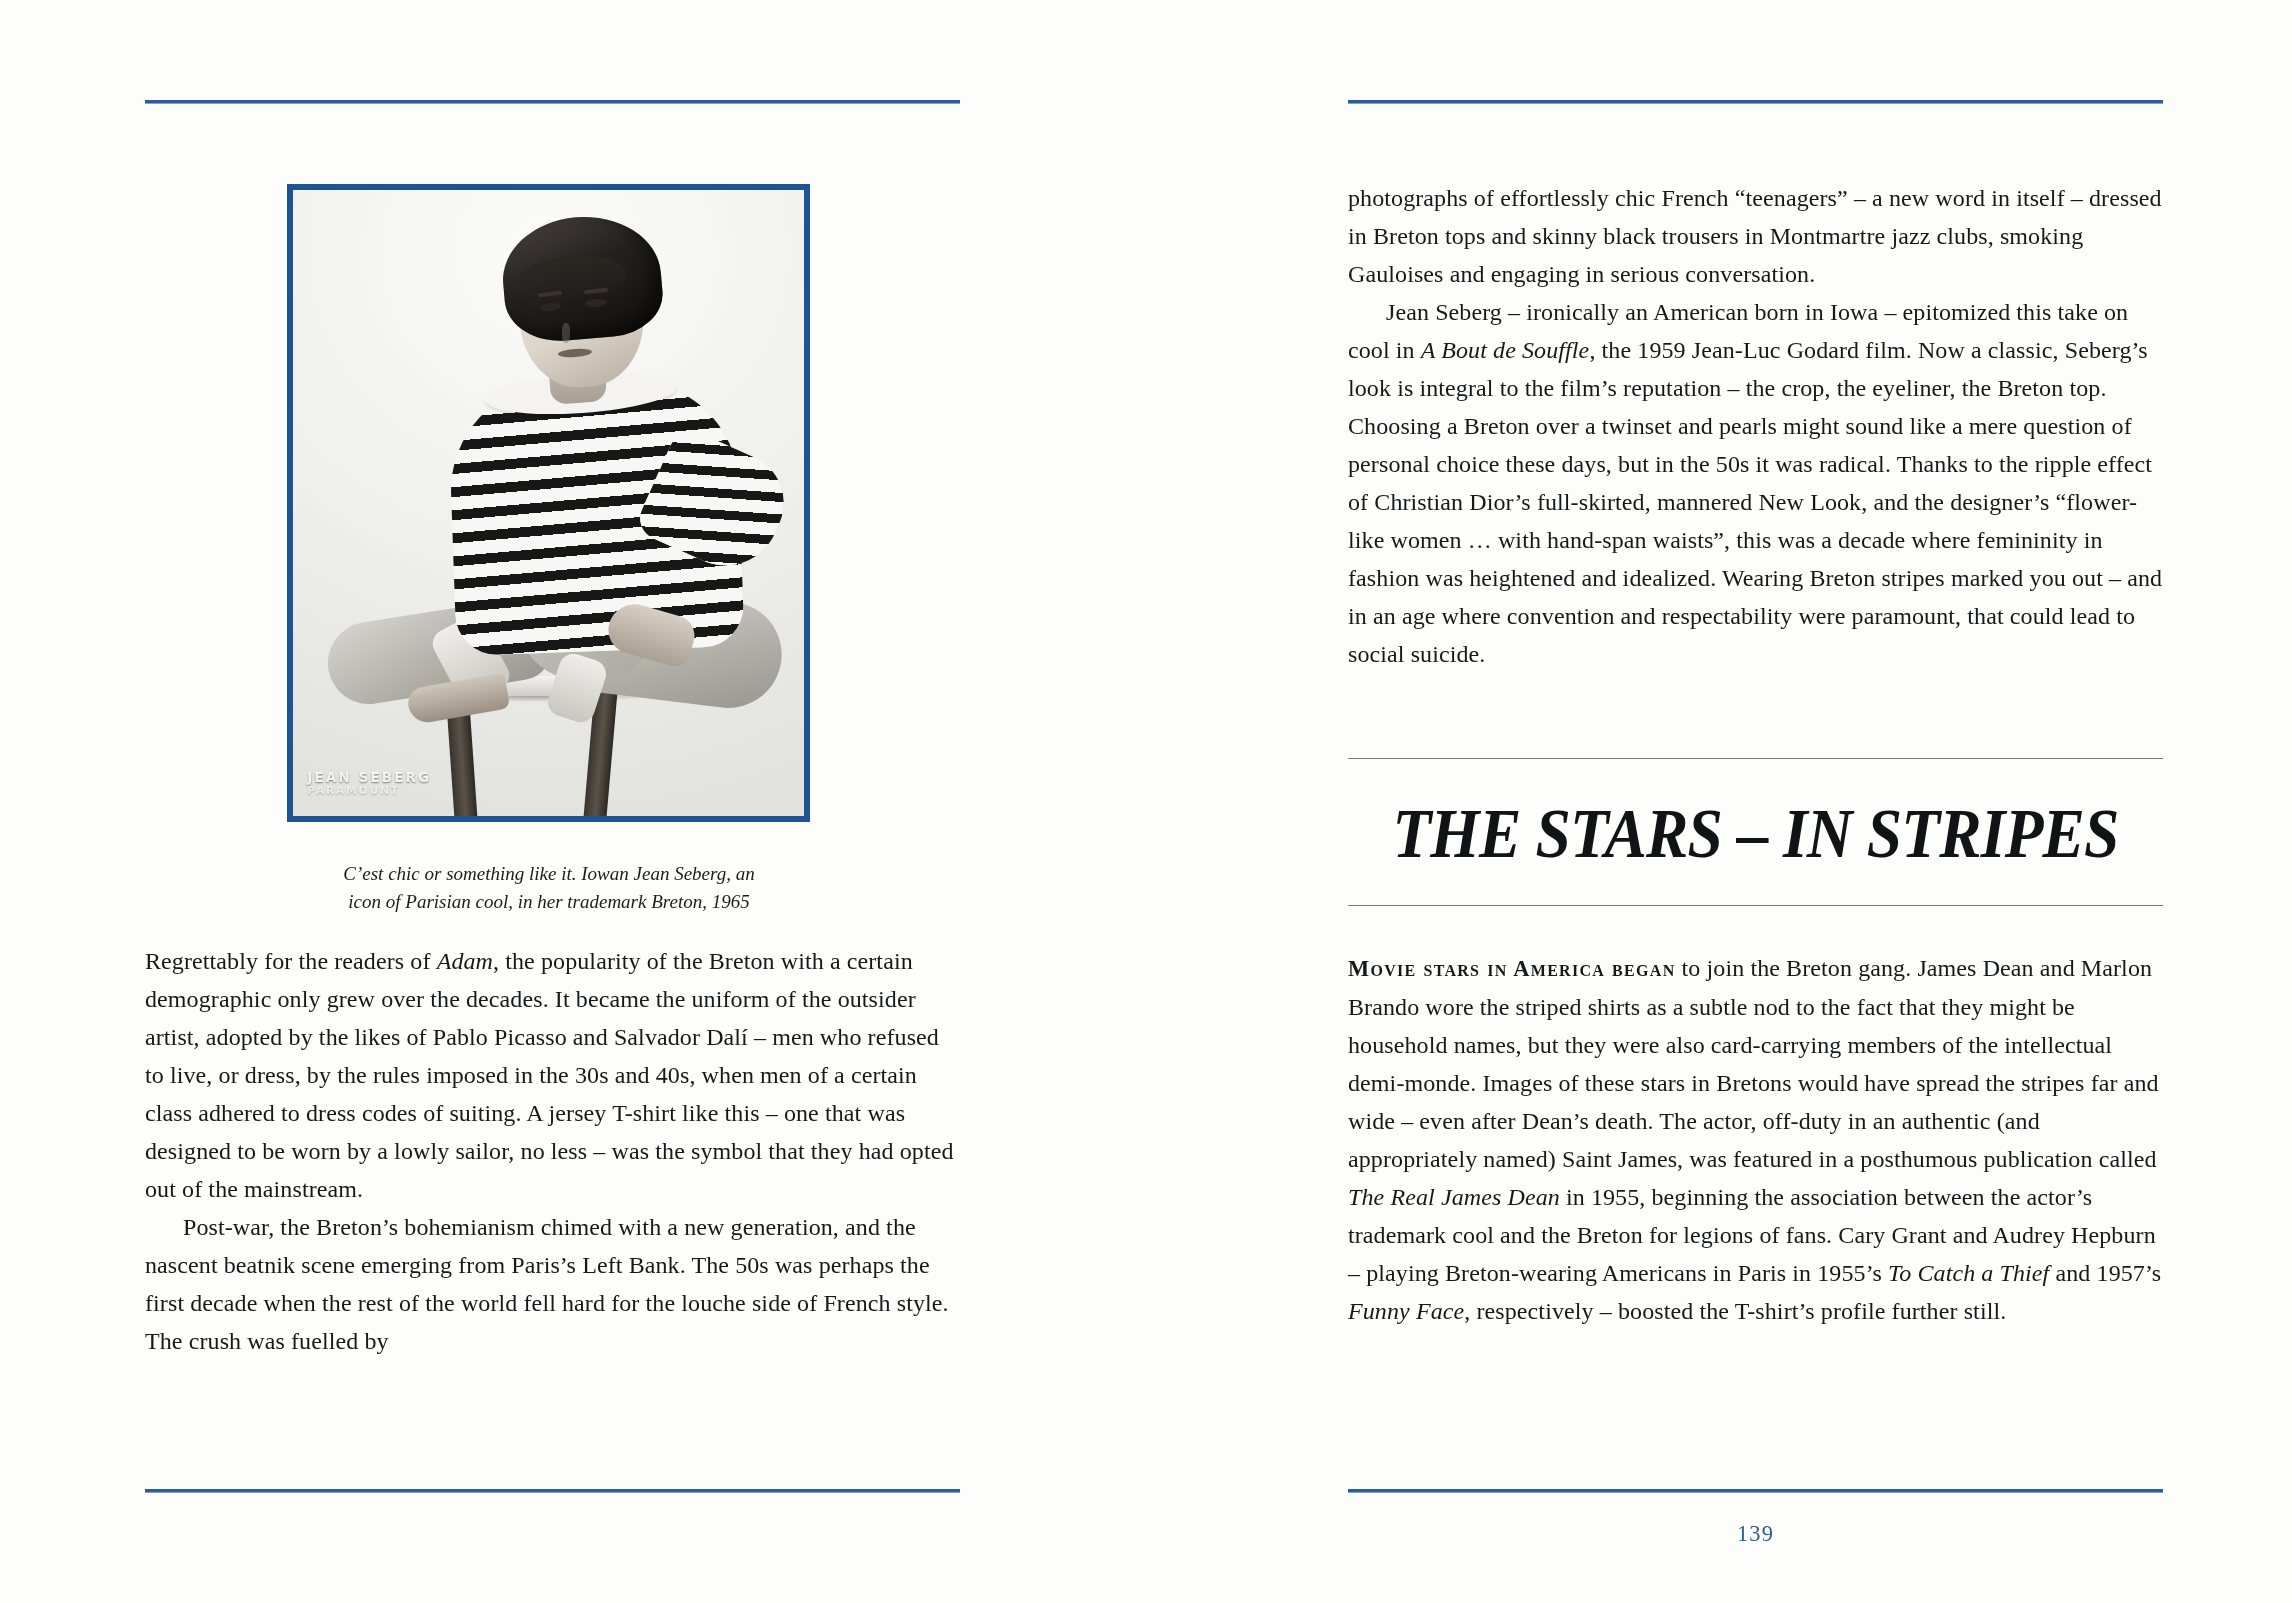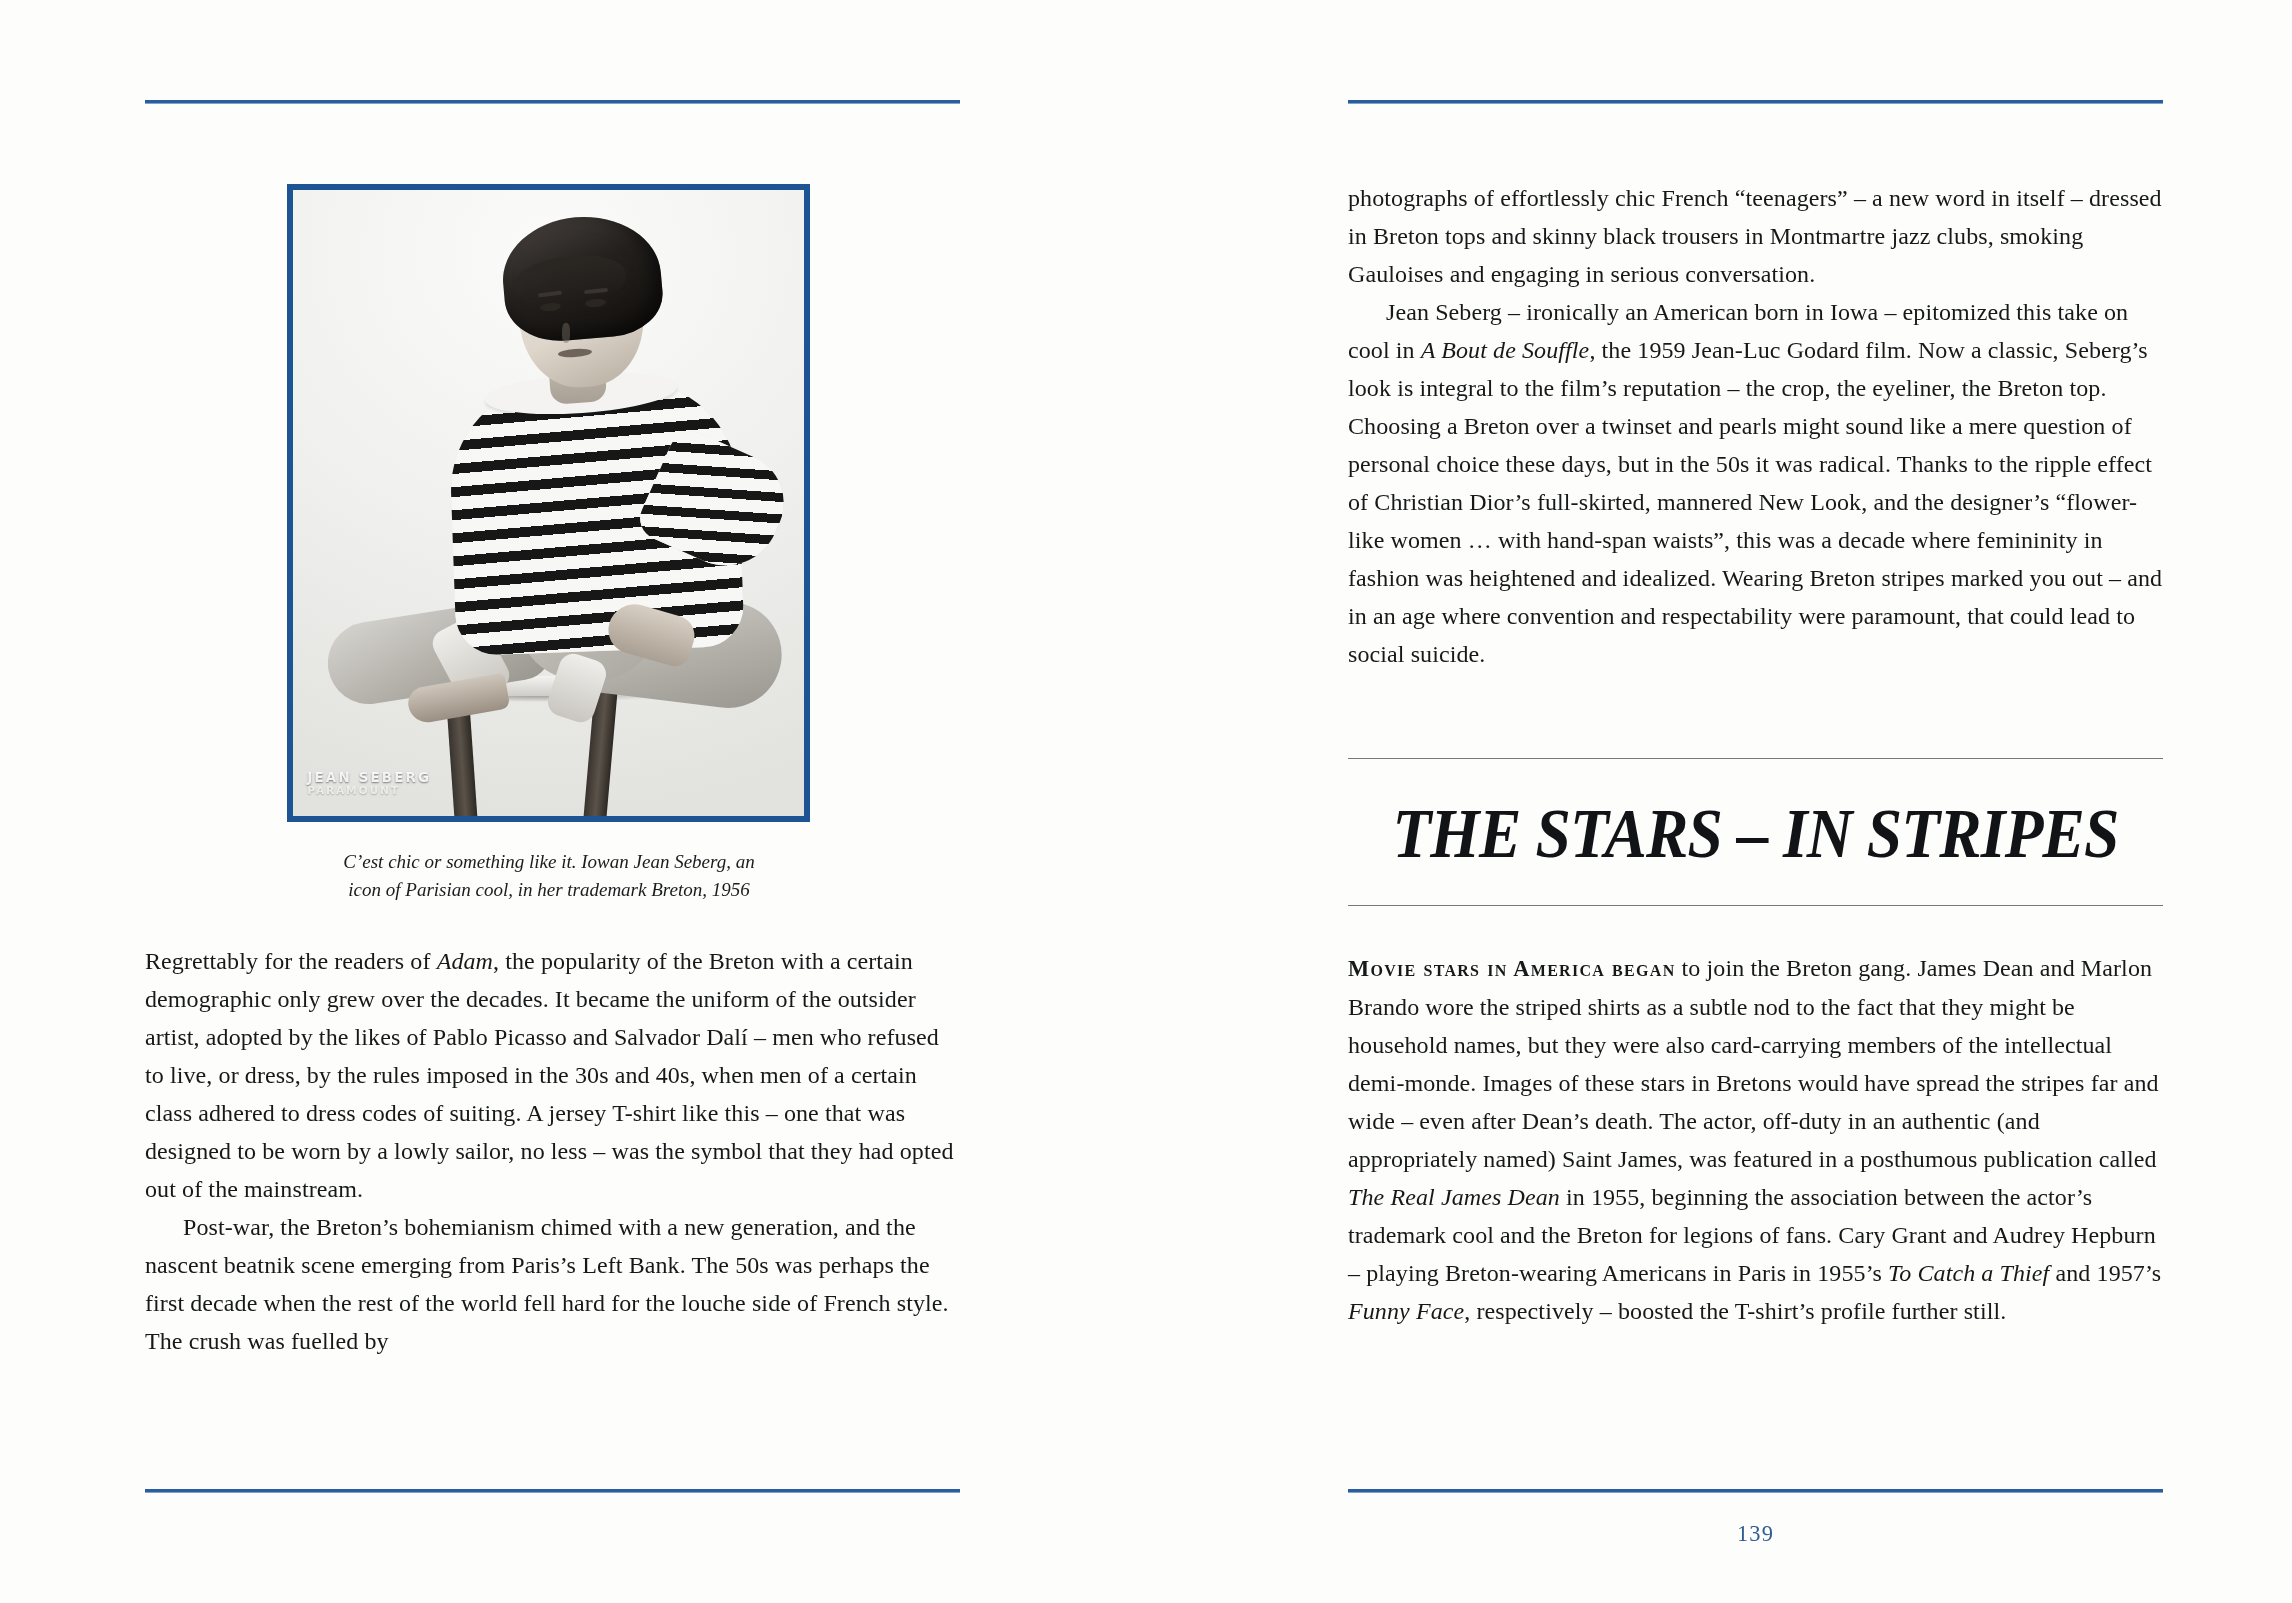--- a/index.html
+++ b/index.html
@@ -127,21 +127,21 @@
     position:absolute;left:14.3px;bottom:19.7px;
     color:rgba(255,255,255,.88);
     font-family:"DejaVu Sans","Liberation Sans",sans-serif;
     font-size:13.4px;letter-spacing:2.2px;font-weight:700;
     text-shadow:0 0.9px 1.8px rgba(0,0,0,.45);
     line-height:1.05;
   }
   .photo-sig .sig2{font-size:10.7px;opacity:.55;letter-spacing:1.8px;display:block;}
 
   .fig-caption{
-    width:524px;margin-top:26px;
+    width:524px;margin-top:38px;
     text-align:center;font-style:italic;font-size:19px;line-height:1.48;
     color:#1a1c1e;
   }
 
   
   .col{position:absolute;width:815px;}
   .page-left  .col{left:145px;}
   .page-right .col{left:202px;}
   .col-left{top:942px;}
   .col-right{top:179px;}
@@ -227,21 +227,21 @@
 
           <div class="photo-sig">
             <span>JEAN SEBERG</span>
             <span class="sig2">PARAMOUNT</span>
           </div>
         </div>
       </div>
 
       <div class="fig-caption">
         <span>C’est chic or something like it. Iowan Jean Seberg, an</span><br>
-        <span>icon of Parisian cool, in her trademark Breton, 1956</span>
+        <span>icon of Parisian cool, in her trademark Breton, 1965</span>
       </div>
     </div>
 
     <div class="col col-left">
         <p class="body"><span>Regrettably for the readers of </span><em>Adam</em><span>, the popularity of the Breton with a certain demographic only grew over the decades. It became the uniform of the outsider artist, adopted by the likes of Pablo Picasso and Salvador Dalí – men who refused to live, or dress, by the rules imposed in the 30s and 40s, when men of a certain class adhered to dress codes of suiting. A jersey T-shirt like this – one that was designed to be worn by a lowly sailor, no less – was the symbol that they had opted out of the mainstream.</span></p>
         <p class="body" style="text-indent: 38px;"><span>Post-war, the Breton’s bohemianism chimed with a new generation, and the nascent beatnik scene emerging from Paris’s Left Bank. The 50s was perhaps the first decade when the rest of the world fell hard for the louche side of French style. The crush was fuelled by</span></p>
       </div>
 
 
     <div class="rule-blue rule-bottom"></div>

